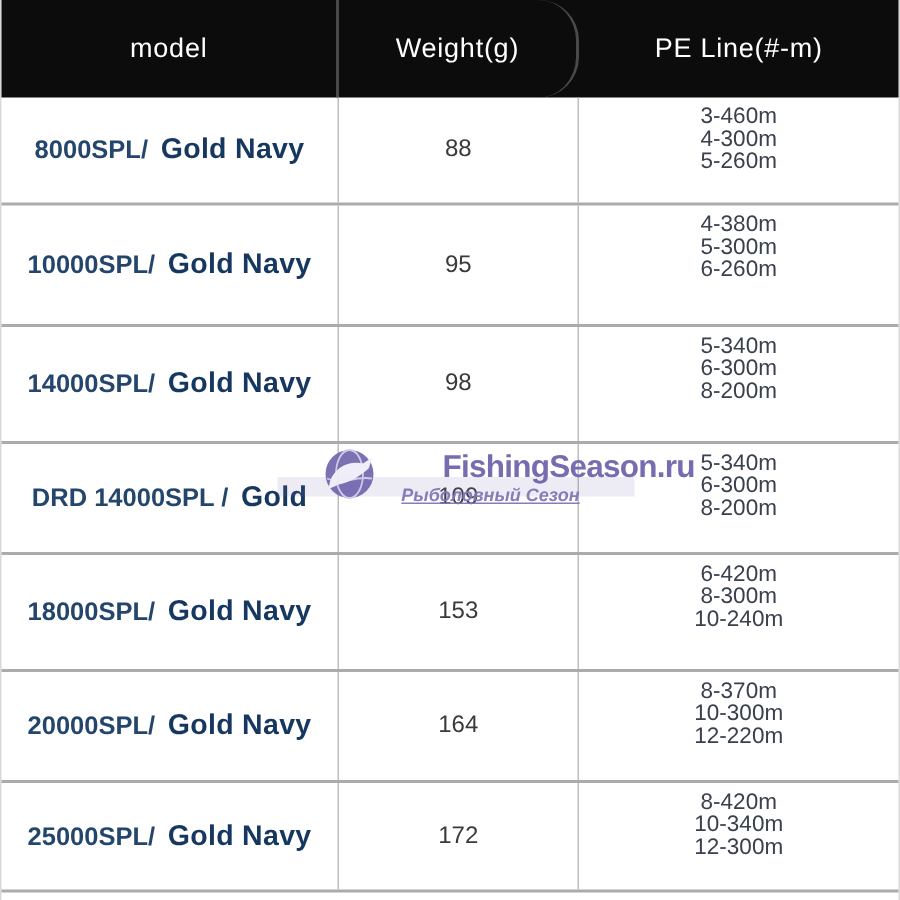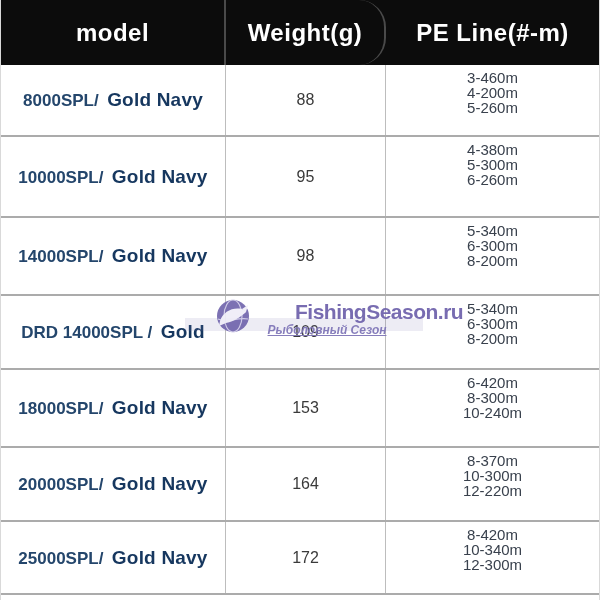--- a/index.html
+++ b/index.html
@@ -21,22 +21,22 @@
     height: 65px;
     background: #0c0c0c;
     color: #ffffff;
     align-items: center;
   }
   .header .hcell {
     display: flex;
     align-items: center;
     justify-content: center;
     height: 100%;
-    font-size: 24px;
-    font-weight: bold;
+    font-size: 18px;
+    font-weight: normal;
     letter-spacing: 0.5px;
     text-align: center;
   }
   .hcell.c1 { width: 225px; border-right: 2px solid #4a4a4a; }
   .hcell.c2 { width: 160px; border-right: 2px solid #4a4a4a; border-radius: 27px; }
   .hcell.c3 { flex: 1; }
 
   
   .row {
     display: flex;
@@ -150,21 +150,21 @@
       <span class="model-text">
         <span class="model-prefix">8000SPL/</span>
         <span class="model-bold">Gold Navy</span>
       </span>
     </div>
     <div class="cell c2">
       <span class="weight-value">88</span>
     </div>
     <div class="cell c3 pe-cell">
       <span class="pe-line">3-460m</span>
-      <span class="pe-line">4-200m</span>
+      <span class="pe-line">4-300m</span>
       <span class="pe-line">5-260m</span>
     </div>
   </div>
 
   <div class="row">
     <div class="cell c1">
       <span class="model-text">
         <span class="model-prefix">10000SPL/</span>
         <span class="model-bold">Gold Navy</span>
       </span>

